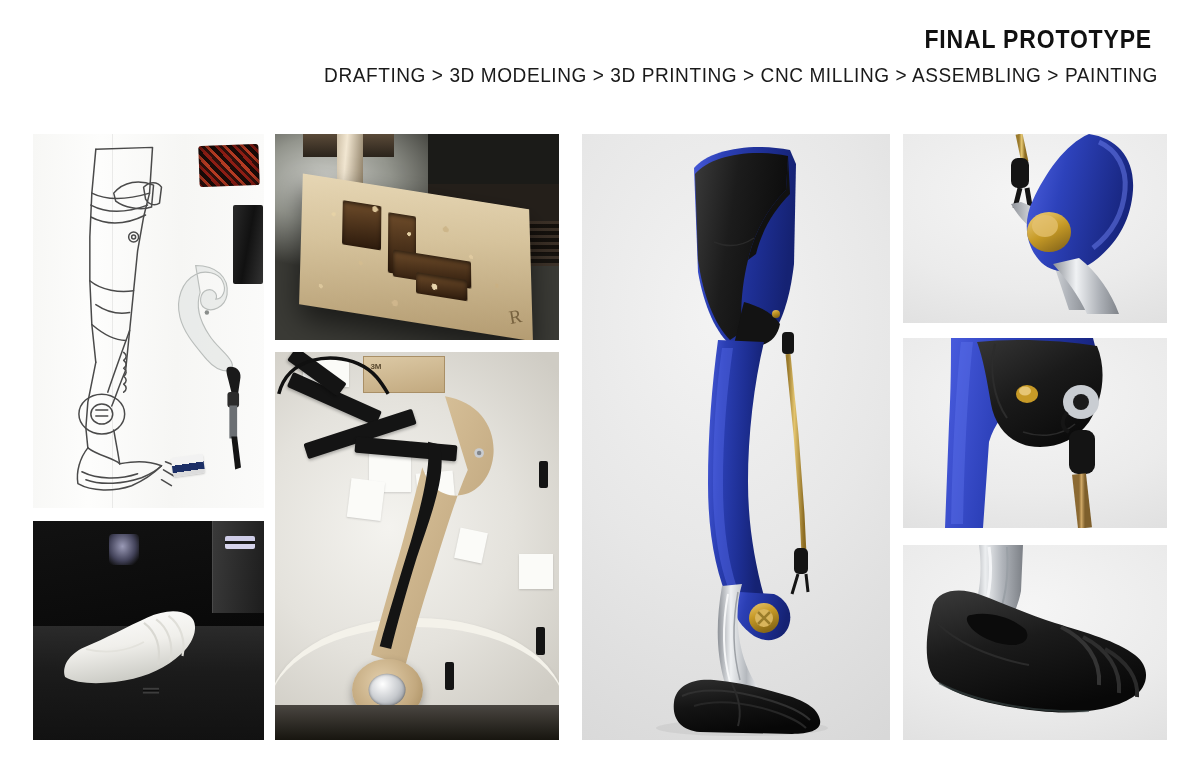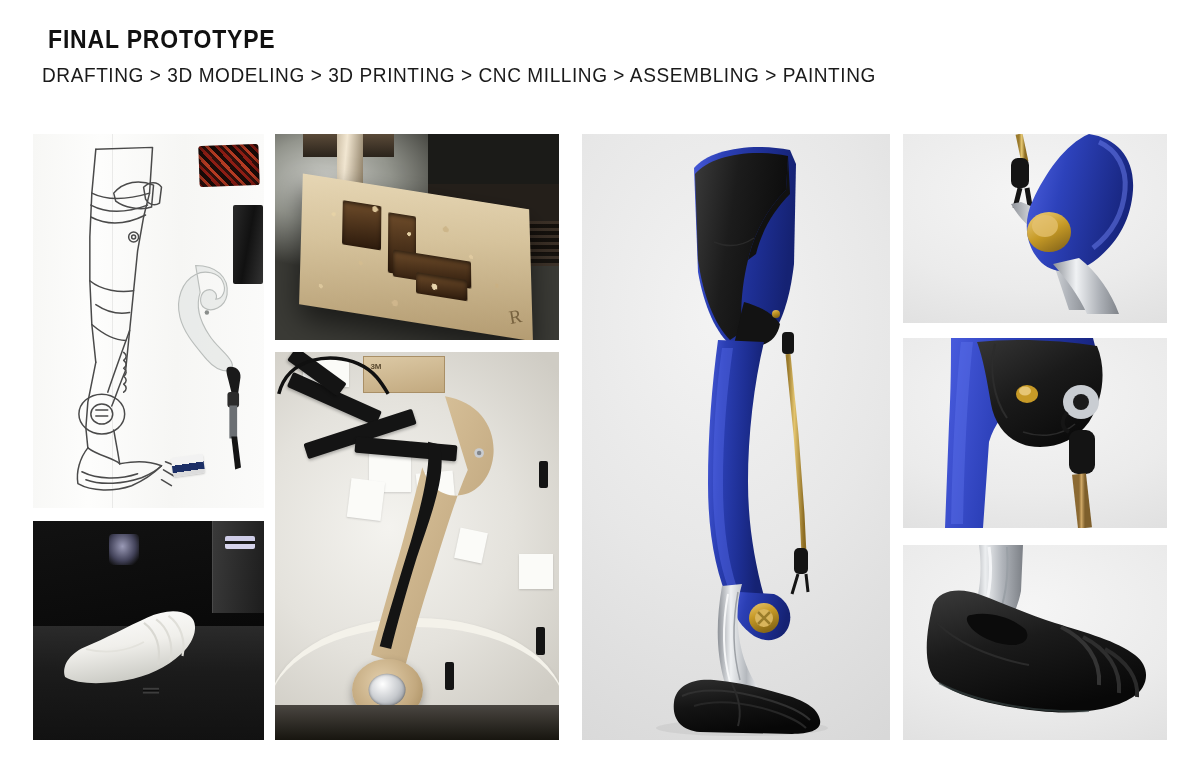--- a/index.html
+++ b/index.html
@@ -14,21 +14,21 @@
     font-family: "Liberation Sans", sans-serif;
     overflow: hidden;
   }
 
   
   #header {
     position: absolute;
     left: 0;
     top: 0;
     width: 1200px;
-    text-align: left;
+    text-align: right;
   }
   #page-title {
     margin: 0;
     padding-top: 27px;
     font-family: "Liberation Sans", sans-serif;
     font-size: 25px;
     font-weight: bold;
     letter-spacing: 0.9px;
     color: #111111;
     transform: scaleX(0.92);

